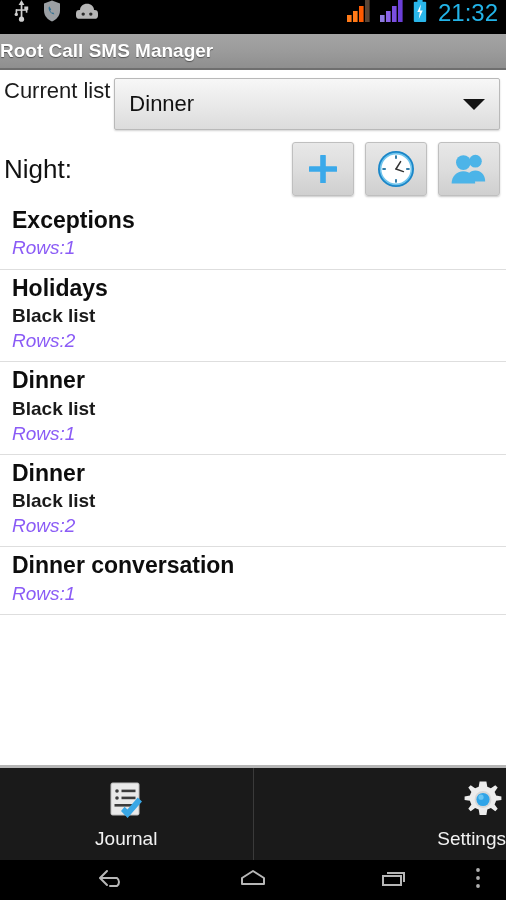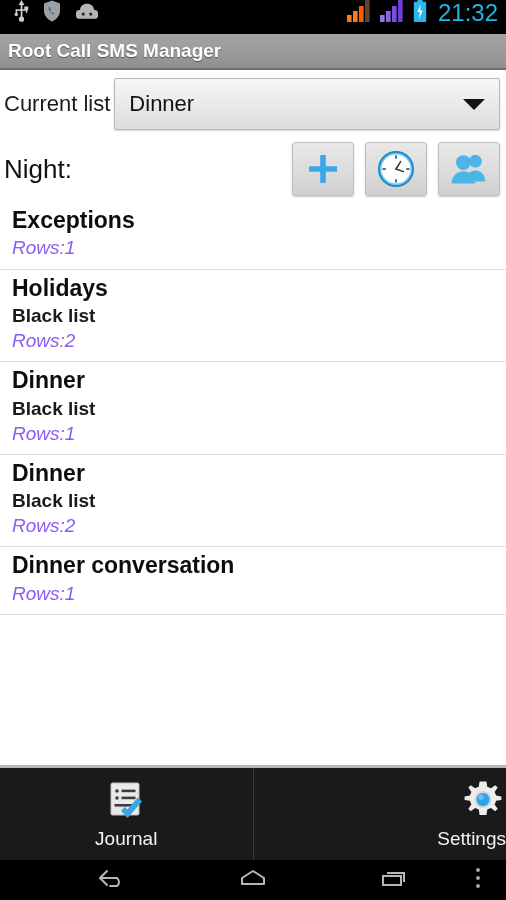--- a/index.html
+++ b/index.html
@@ -61,37 +61,36 @@
     background: linear-gradient(to bottom, #a4a4a4 0%, #9a9a9a 55%, #8f8f8f 100%);
     border-bottom: 2px solid #6f6f6f;
     box-sizing: border-box;
     display: flex;
     align-items: center;
   }
   .titlebar .title {
     color: #ffffff;
     font-size: 19px;
     font-weight: bold;
-    padding-left: 8px;
     text-shadow: 0 1px 1px rgba(0,0,0,0.45);
   }
 
   
   .content {
     position: absolute;
     top: 72px; left: 0;
     width: 506px;
     height: 693px;
     background: #ffffff;
   }
 
   
   .currentlist-row {
     display: flex;
-    align-items: center;
+    align-items: flex-start;
     padding: 6px 6px 6px 4px;
     box-sizing: border-box;
   }
   .currentlist-label {
     font-size: 22px;
     color: #1b1b1b;
     white-space: nowrap;
     padding-right: 4px;
   }
   .spinner {

